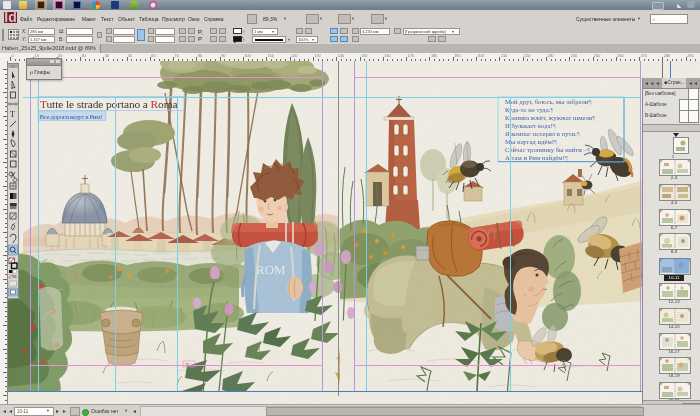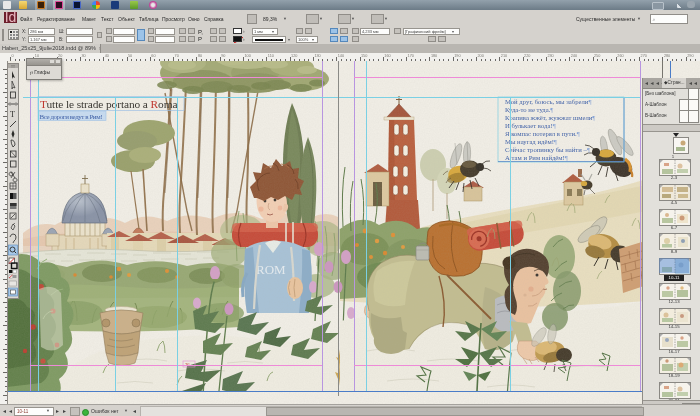--- a/index.html
+++ b/index.html
@@ -62,21 +62,21 @@
     <div class="tico" style="left:92px;background:conic-gradient(#e84335 90deg,#fbbc05 90deg 180deg,#34a853 180deg 270deg,#4285f4 270deg);border-radius:4px;"></div>
     <div class="tico" style="left:111px;background:#1a3c7a;"></div>
     <div class="tico" style="left:130px;background:linear-gradient(#9ac84a,#5a9828);"></div>
     <div class="tico" style="left:149px;background:radial-gradient(circle,#e8e8e8 25%,#c04898 60%);border-radius:4px;"></div>
     <div class="tico" style="left:652px;width:10px;height:6px;top:2px;background:#8a97a2;border:1px solid #b8c2ca;"></div>
     <div class="tico" style="left:677px;width:6px;height:5px;top:3px;background:linear-gradient(to top right,#dde3e8 40%,transparent 40%);"></div>
     <div class="tico" style="left:687px;width:8px;height:7px;background:#9aa5ae;border-radius:3px;"></div>
   </div>
 
   <div id="menubar" class="abs">
-    <span class="m" style="left:4px;top:2px;width:13px;height:11px;background:#6d1f2c;color:#e8b8c0;font-size:14px;font-weight:normal;text-align:center;line-height:11px;position:absolute;">Id</span>
+    <span class="m" style="left:4px;top:2px;width:13px;height:11px;background:#6d1f2c;color:#e8b8c0;font-size:14px;font-weight:bold;text-align:center;line-height:11px;position:absolute;">Id</span>
     <span class="m" style="left:20px;">Файл</span>
     <span class="m" style="left:37px;">Редактирование</span>
     <span class="m" style="left:82px;">Макет</span>
     <span class="m" style="left:101px;">Текст</span>
     <span class="m" style="left:118px;">Объект</span>
     <span class="m" style="left:139px;">Таблица</span>
     <span class="m" style="left:162px;">Просмотр</span>
     <span class="m" style="left:188px;">Окно</span>
     <span class="m" style="left:204px;">Справка</span>
     <span class="m" style="left:247px;top:4px;width:8px;height:8px;background:#c0bdb8;border:1px solid #908d88;position:absolute;"></span>

